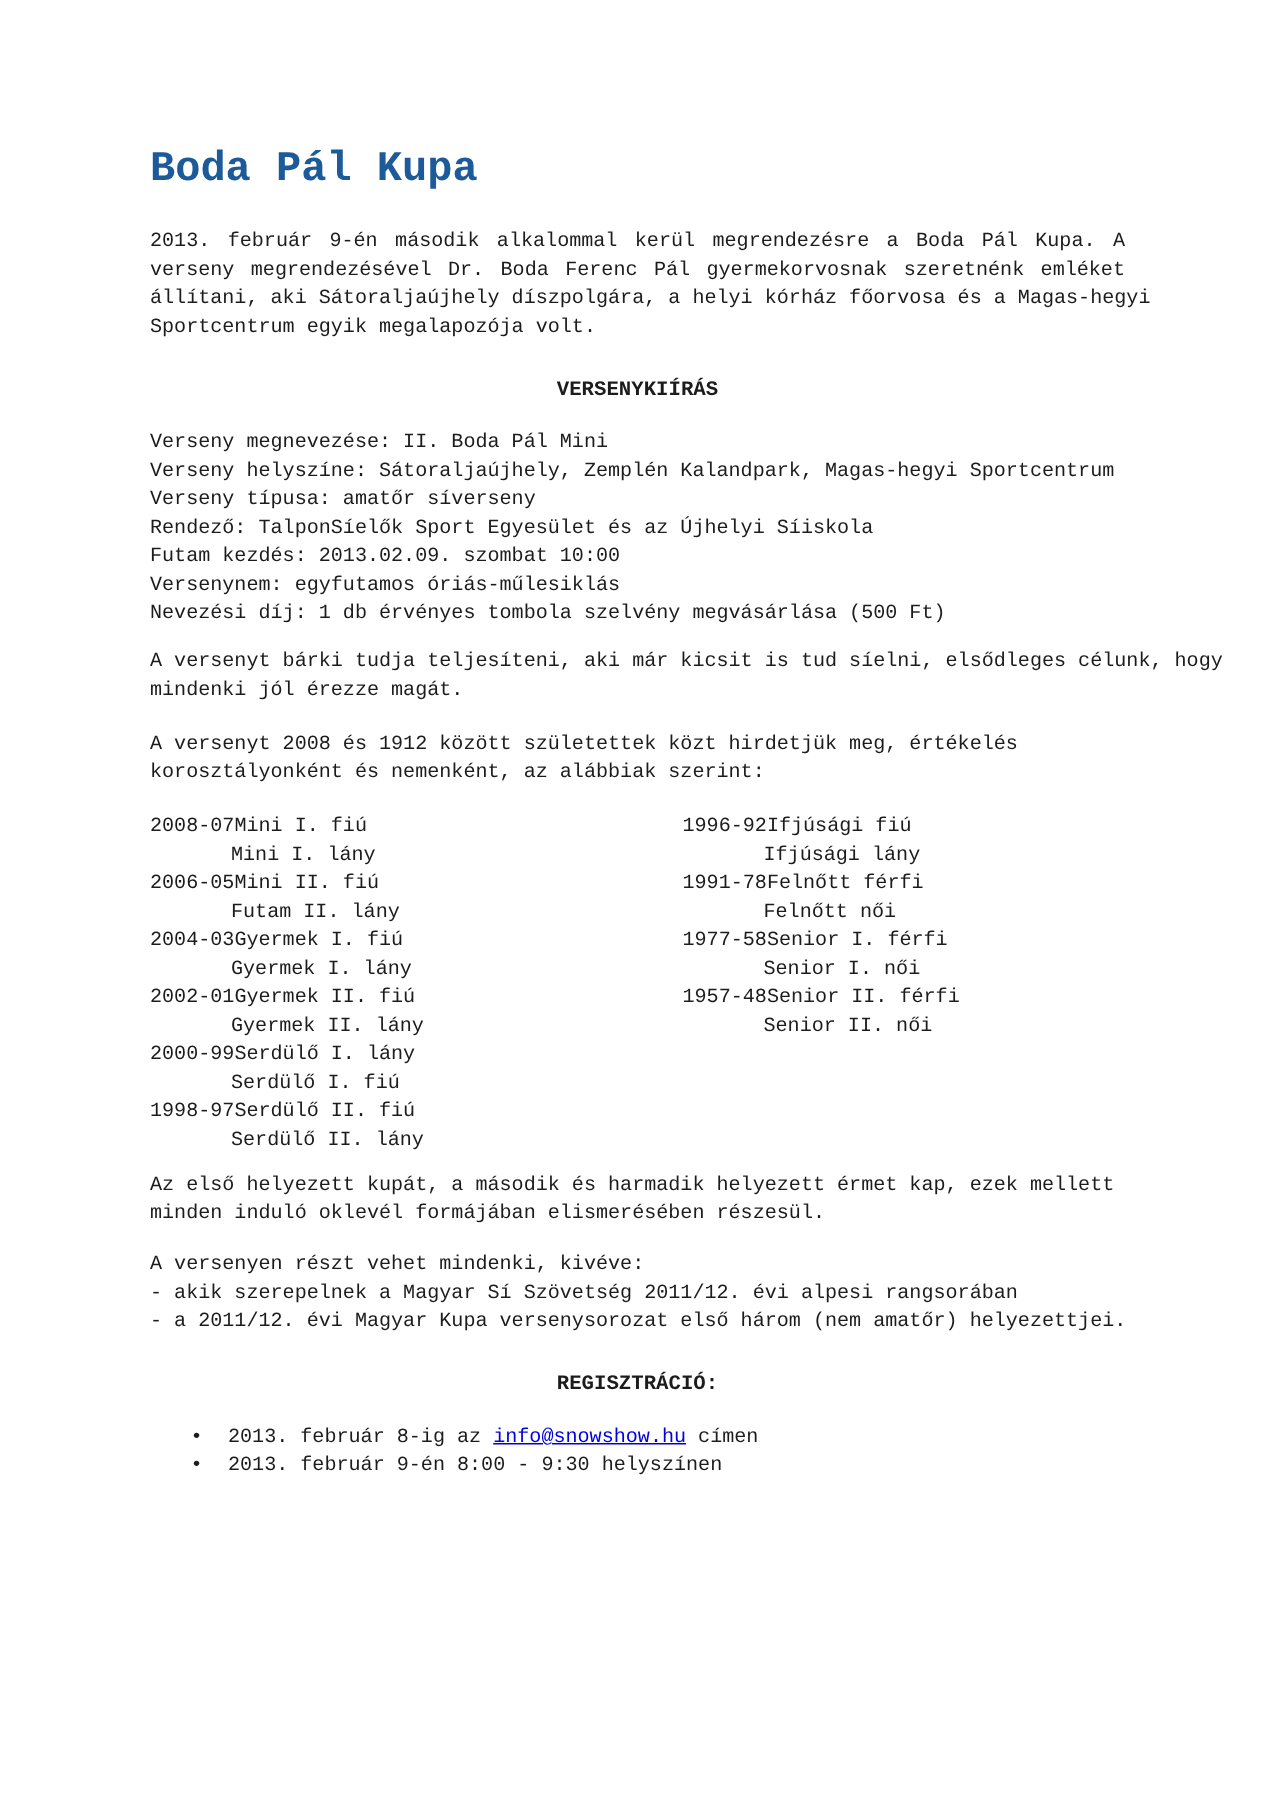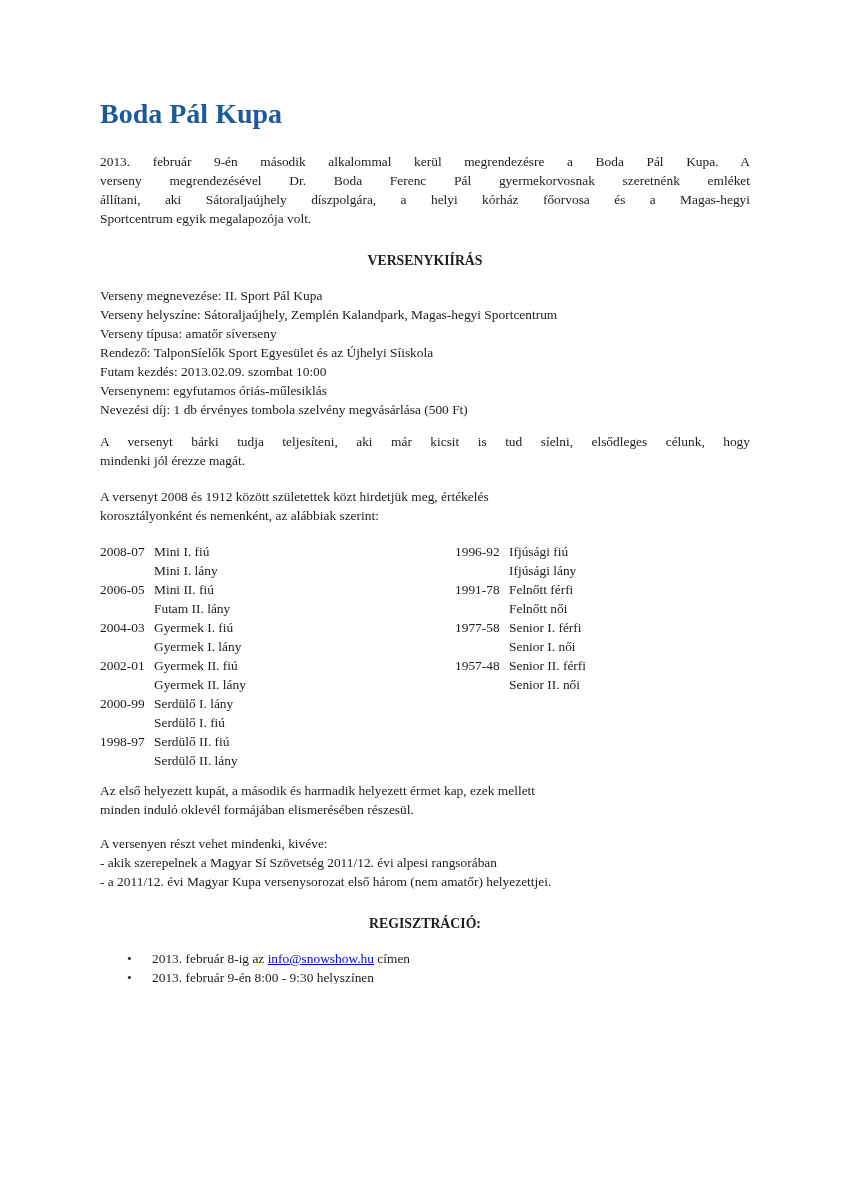--- a/index.html
+++ b/index.html
@@ -1,20 +1,20 @@
 <!DOCTYPE html>
 <html><head>
 <meta charset="utf-8">
 <style>
   html,body{margin:0;padding:0;background:#ffffff;}
   .page{
     width:849px;height:984px;box-sizing:border-box;
     padding:97px 99px 12px 100px;
     background:#ffffff;overflow:hidden;
-    font-family:Liberation Serif, serif;
+    font-family:Liberation Mono, monospace;
     font-size:13.4px;line-height:19px;color:#1c1c1c;
   }
   .title{
     font-size:28px;line-height:33px;font-weight:bold;
     color:#1d5a9a;margin:0 0 22px 0;
   }
   .line{white-space:nowrap;}
   .jline{white-space:nowrap;text-align:justify;text-align-last:justify;}
   .heading{font-weight:bold;font-size:13.8px;white-space:nowrap;}
   .mt23{margin-top:23px;text-align:center;}
@@ -45,21 +45,21 @@
   <div>
     <div class="jline">2013. február 9-én második alkalommal kerül megrendezésre a Boda Pál Kupa. A</div>
     <div class="jline">verseny megrendezésével Dr. Boda Ferenc Pál gyermekorvosnak szeretnénk emléket</div>
     <div class="jline">állítani, aki Sátoraljaújhely díszpolgára, a helyi kórház főorvosa és a Magas-hegyi</div>
     <div class="line">Sportcentrum egyik megalapozója volt.</div>
   </div>
 
   <div class="heading mt23">VERSENYKIÍRÁS</div>
 
   <div class="mt16">
-    <div class="line">Verseny megnevezése: II. Sport Pál Kupa</div>
+    <div class="line">Verseny megnevezése: II. Boda Pál Mini</div>
     <div class="line">Verseny helyszíne: Sátoraljaújhely, Zemplén Kalandpark, Magas-hegyi Sportcentrum</div>
     <div class="line">Verseny típusa: amatőr síverseny</div>
     <div class="line">Rendező: TalponSíelők Sport Egyesület és az Újhelyi Síiskola</div>
     <div class="line">Futam kezdés: 2013.02.09. szombat 10:00</div>
     <div class="line">Versenynem: egyfutamos óriás-műlesiklás</div>
     <div class="line">Nevezési díj: 1 db érvényes tombola szelvény megvásárlása (500 Ft)</div>
   </div>
 
   <div class="mt13">
     <div class="jline">A versenyt bárki tudja teljesíteni, aki már kicsit is tud síelni, elsődleges célunk, hogy</div>

